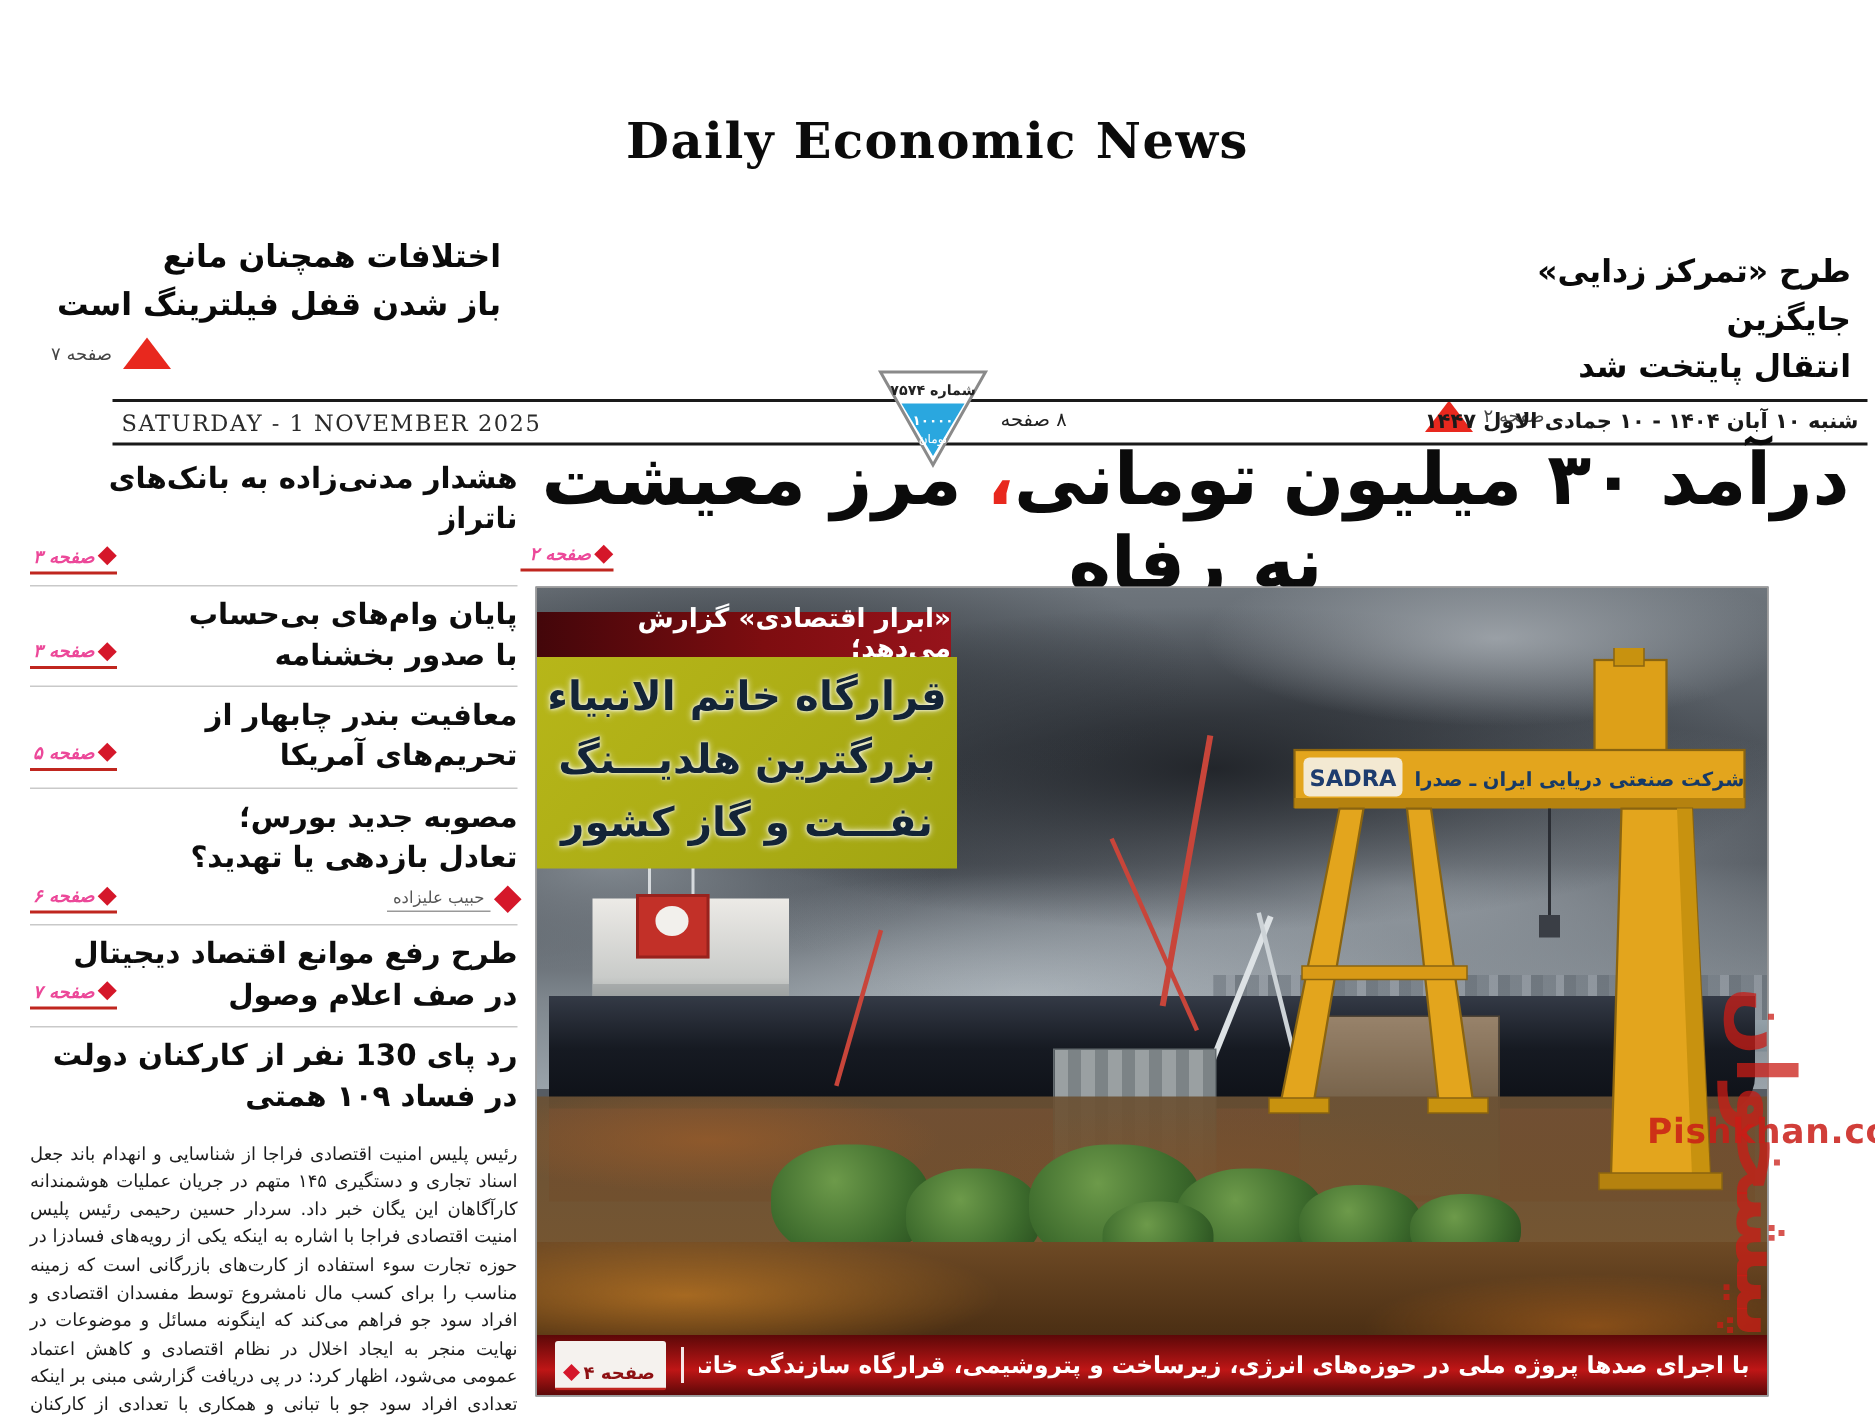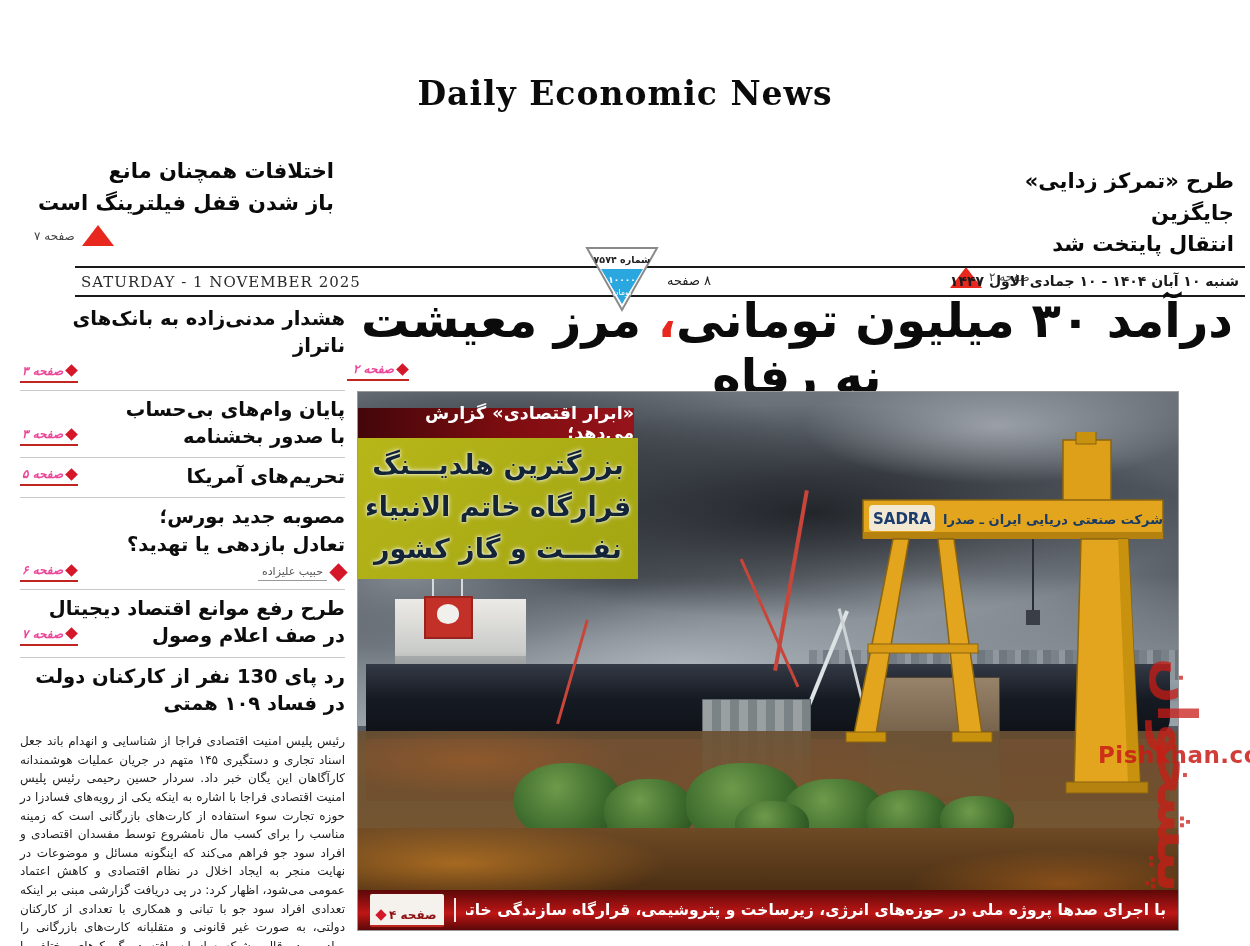--- a/index.html
+++ b/index.html
@@ -229,20 +229,21 @@
         <span class="pref">
           <span class="pr-text">صفحه ۳</span>
           <span class="dia"></span>
         </span>
         <div class="sb-h" dir="rtl">با صدور بخشنامه</div>
       </div>
     </div>
     <div class="sb-sep"></div>
 
     <div class="sb-item">
+      <div class="sb-h">معافیت بندر چابهار از</div>
       <div class="sb-row">
         <span class="pref">
           <span class="pr-text">صفحه ۵</span>
           <span class="dia"></span>
         </span>
         <div class="sb-h" dir="rtl">تحریم‌های آمریکا</div>
       </div>
     </div>
     <div class="sb-sep"></div>
 
@@ -334,22 +335,22 @@
       <rect x="30" y="212" width="110" height="9" fill="#d99a16" stroke="#8a6410"></rect>
       <rect x="8" y="300" width="40" height="10" fill="#c8920f" stroke="#8a6410"></rect>
       <rect x="114" y="300" width="40" height="10" fill="#c8920f" stroke="#8a6410"></rect>
       <polygon points="243,107 290,107 302,352 236,352" fill="#e3a51d" stroke="#8a6410" stroke-width="1.5"></polygon>
       <polygon points="280,107 290,107 302,352 290,352" fill="#c8920f"></polygon>
       <rect x="228" y="350" width="82" height="11" fill="#b5820f" stroke="#8a6410"></rect>
     </svg>
 
     <div class="ph-kicker">«ابرار اقتصادی» گزارش می‌دهد؛</div>
     <div class="ph-title">
+      <div>قرارگاه خاتم الانبیاء</div>
       <div>بزرگترین هلدیـــنگ</div>
-      <div>قرارگاه خاتم الانبیاء</div>
       <div>نفـــت و گاز کشور</div>
     </div>
     <div class="ph-caption">
       <div class="cap-text">با اجرای صدها پروژه ملی در حوزه‌های انرژی، زیرساخت و پتروشیمی، قرارگاه سازندگی خاتم الانبیاء (ص) به بازوی...</div>
       <div class="cap-sep"></div>
       <span class="cap-chip">
         <span class="dia"></span>
         <span class="pr-text">صفحه ۴</span>
       </span>
     </div>

